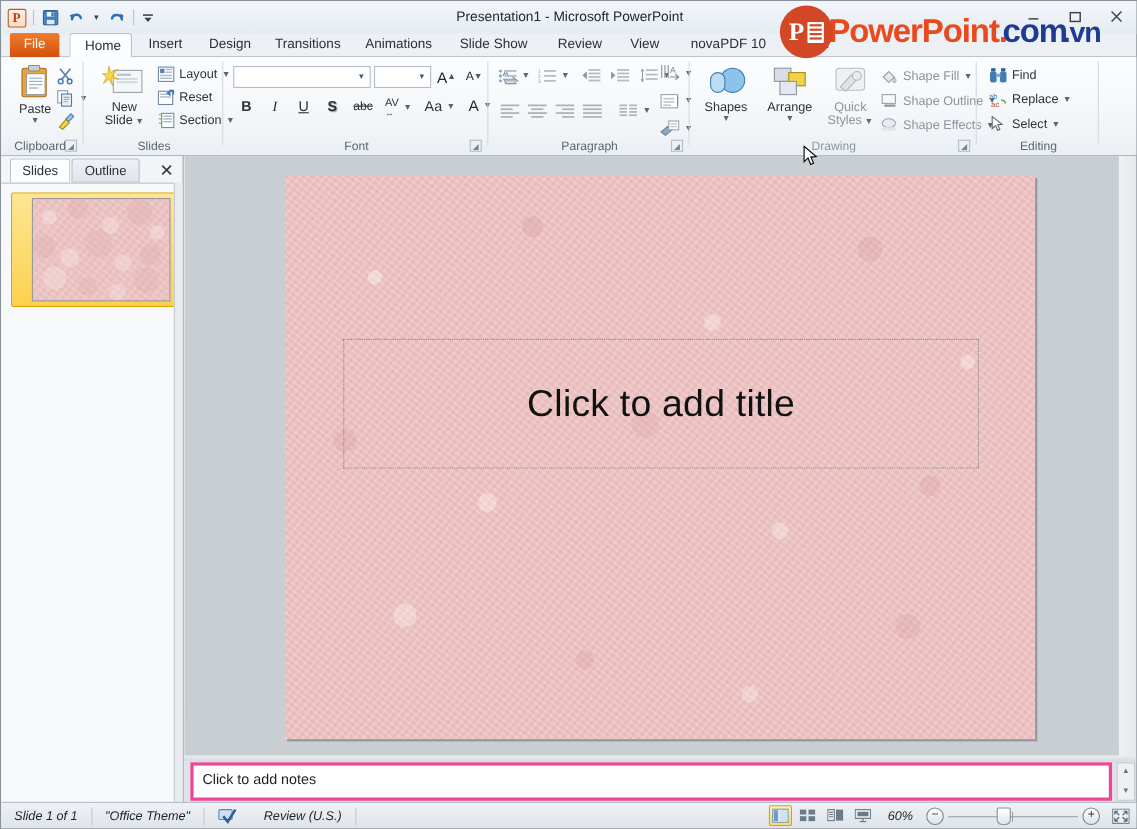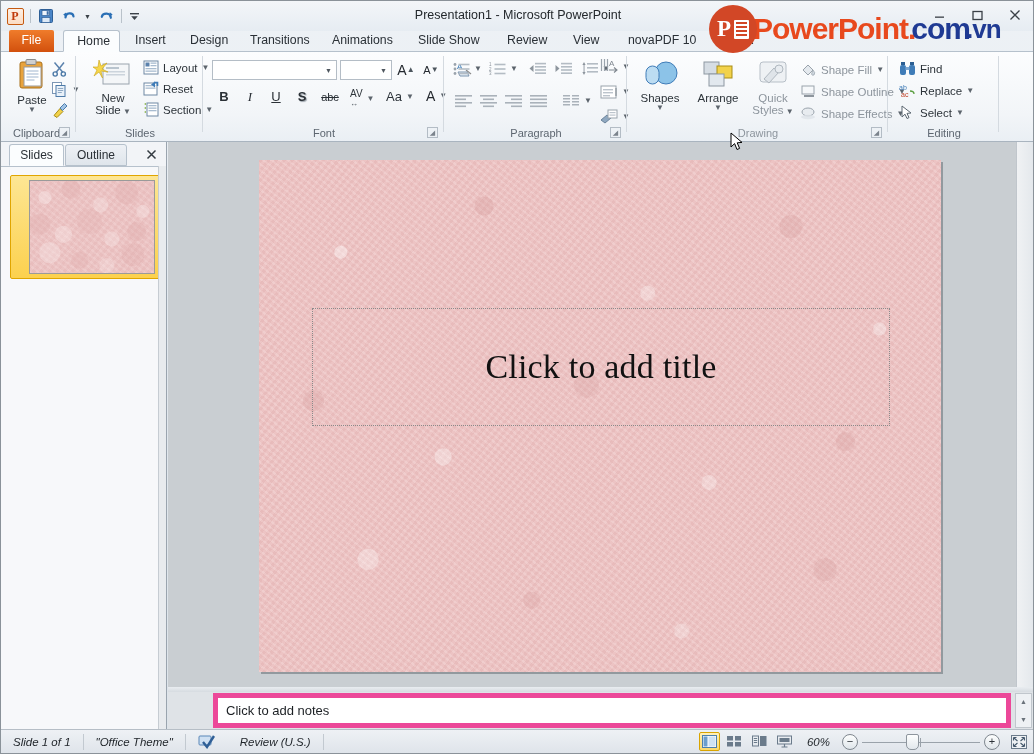--- a/index.html
+++ b/index.html
@@ -159,21 +159,20 @@
     background: #c9ced2;
   }
   .slide-shadow {
     position: absolute; left: 93px; top: 20px; width: 682px; height: 512px;
     background: rgba(80,88,95,0.45);
   }
   .slide {
     position: absolute; left: 91px; top: 18px; width: 682px; height: 512px;
     background: #edc3c3;
     overflow: hidden;
-    font-family: Liberation Serif, serif;
   }
   .slide-texture {
     position: absolute; inset: 0;
     background-image:
       radial-gradient(circle at 12% 18%, rgba(255,255,255,.40) 0 6px, transparent 7px),
       radial-gradient(circle at 33% 9%, rgba(216,160,160,.35) 0 9px, transparent 10px),
       radial-gradient(circle at 57% 26%, rgba(255,255,255,.30) 0 7px, transparent 8px),
       radial-gradient(circle at 78% 13%, rgba(214,158,158,.30) 0 11px, transparent 12px),
       radial-gradient(circle at 91% 33%, rgba(255,255,255,.35) 0 6px, transparent 7px),
       radial-gradient(circle at 8% 47%, rgba(214,158,158,.30) 0 10px, transparent 11px),
@@ -213,22 +212,22 @@
   .notespane {
     position: absolute; left: 167px; top: 686px; right: 0; height: 44px;
     background: #dfe3e7;
   }
   .notes-grip {
     position: absolute; left: 0; top: 0; right: 0; height: 5px;
     background: linear-gradient(#e9edf1,#d6dbe0);
   }
   .notes-box {
     position: absolute; left: 5px; top: 6px; right: 22px; bottom: 3px;
-    background: #fff; border: 5px solid #ec4899;
-    font-size: 13px; color: #1b1f23; padding: 5px 8px; margin-left: 40px;
+    background: #fff; border: 3px solid #ec4899;
+    font-size: 13px; color: #1b1f23; padding: 5px 8px;
   }
   .notes-scroll {
     position: absolute; right: 1px; top: 6px; width: 17px; bottom: 3px;
     background: #eef1f4; border: 1px solid #c0c6cc;
   }
   .ns-arrow {
     position: absolute; left: 0; width: 15px; height: 15px;
     display: flex; align-items: center; justify-content: center;
     font-size: 7px; color: #6a727a;
   }

